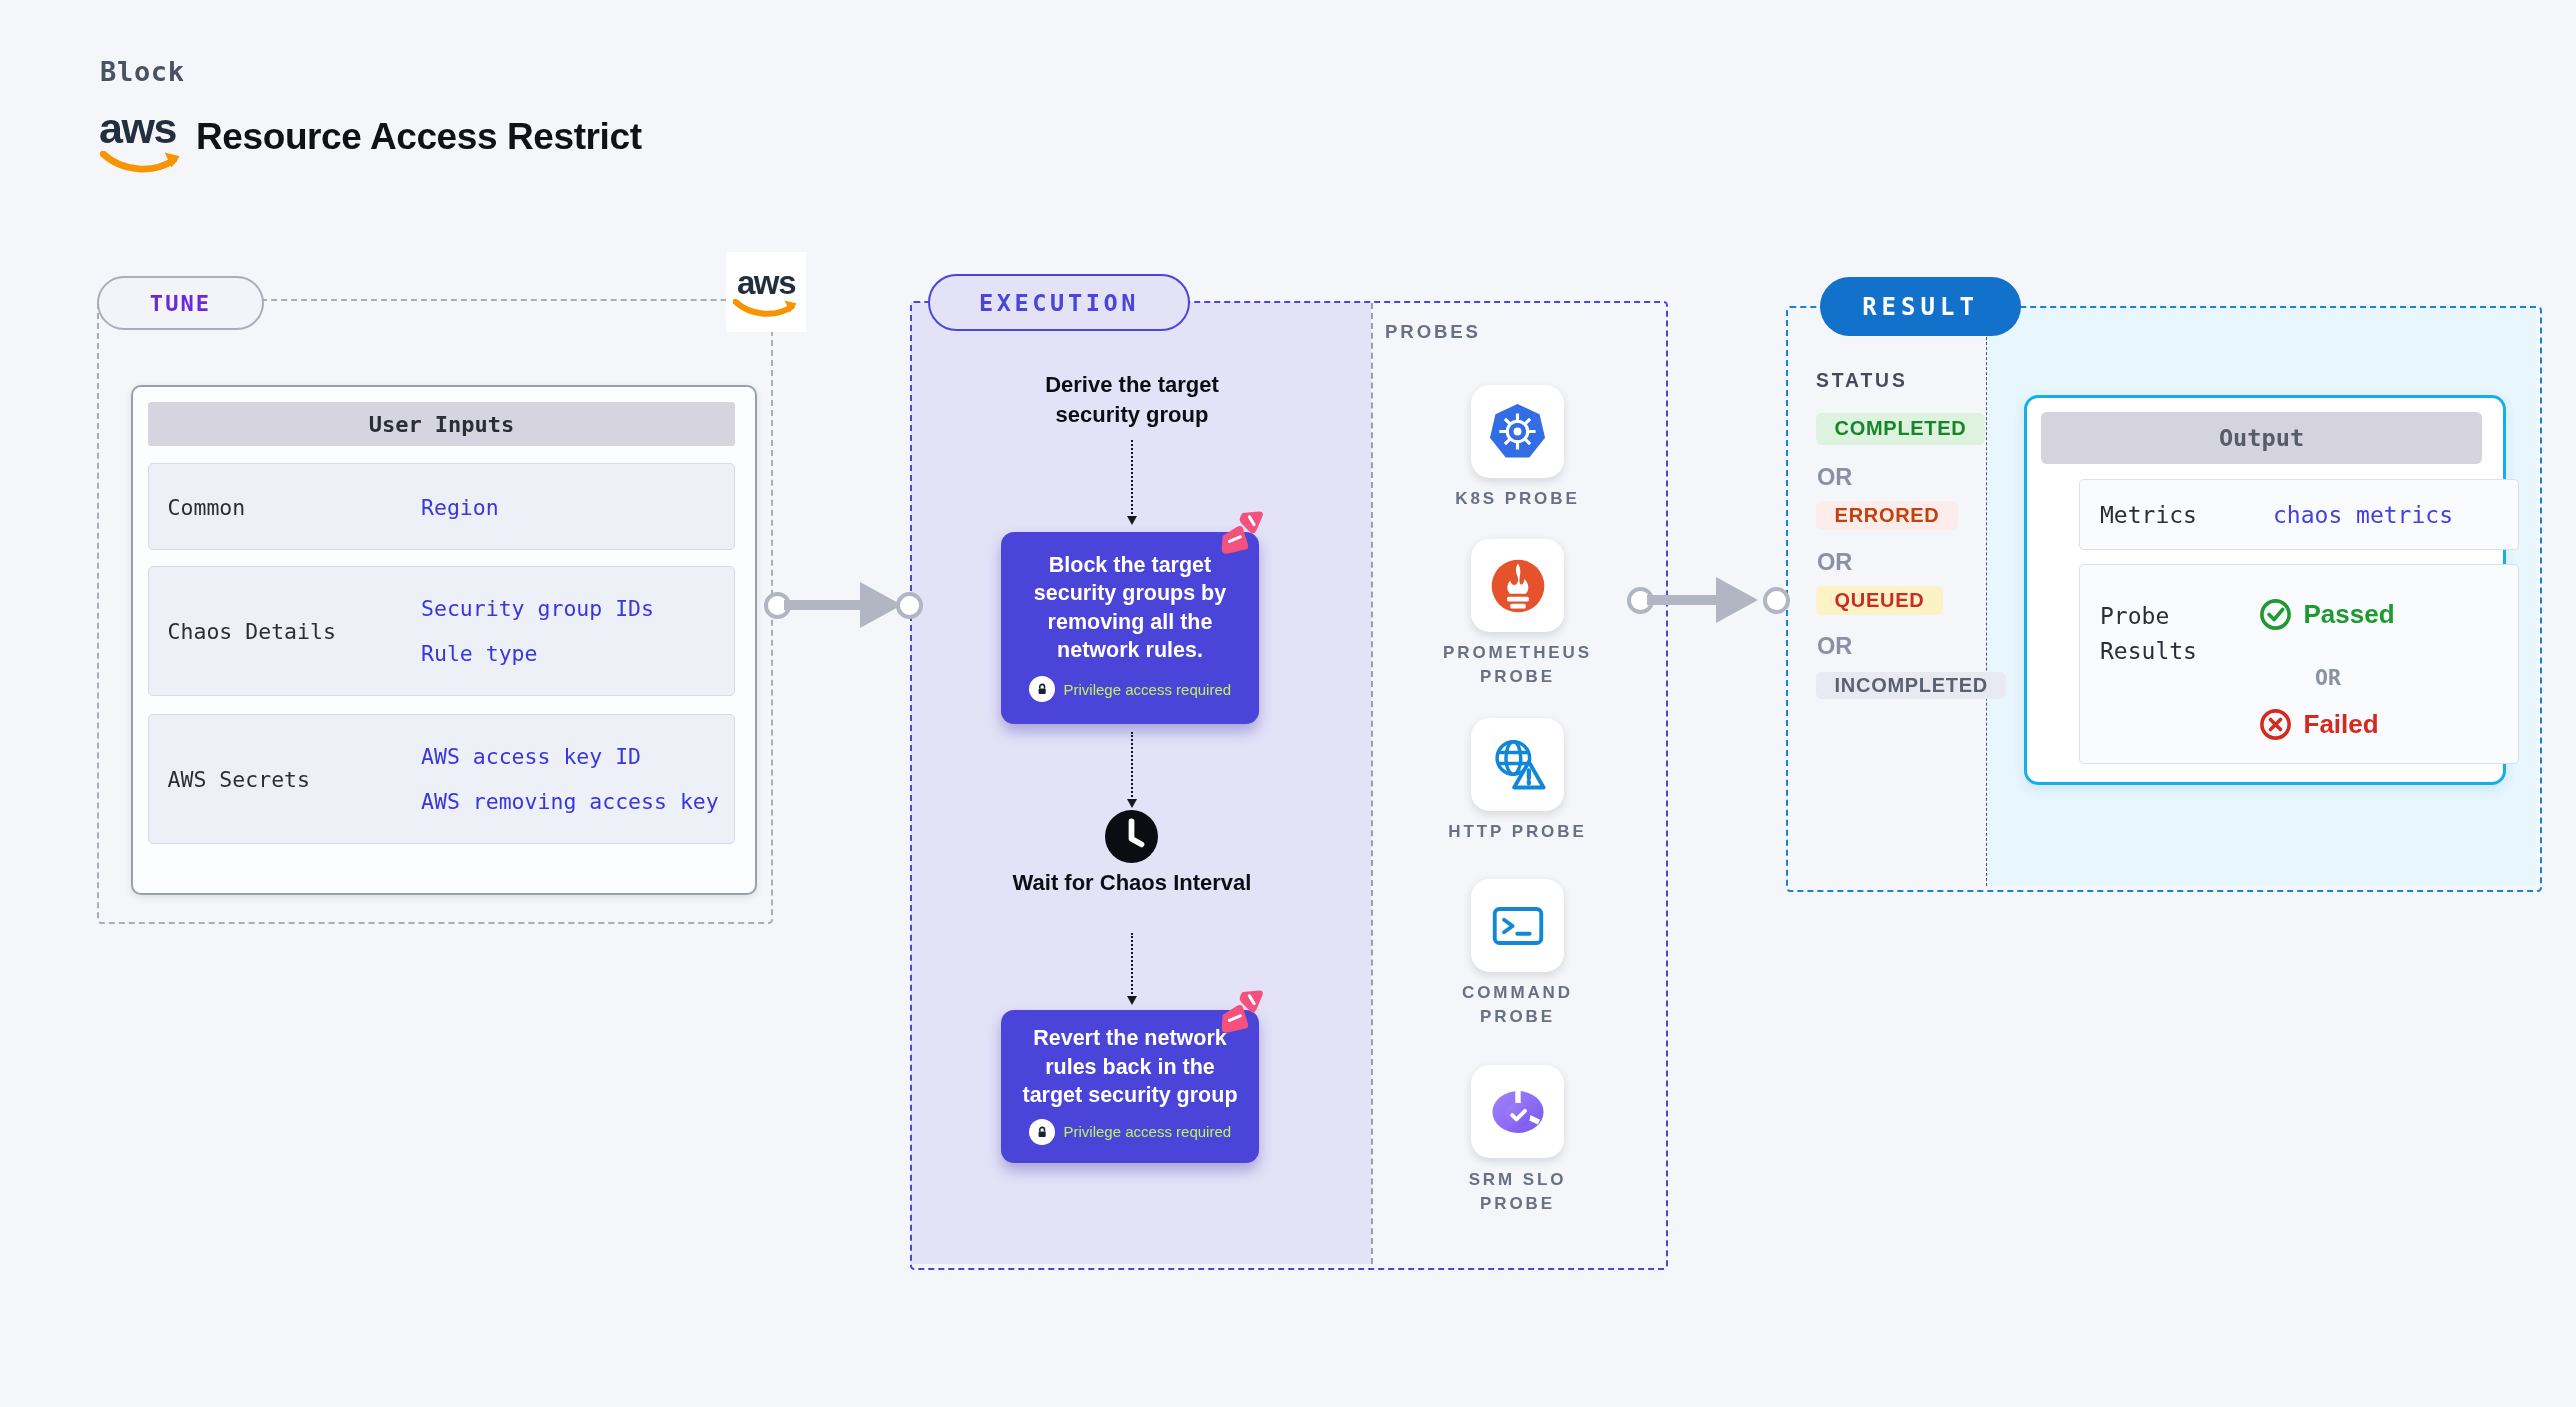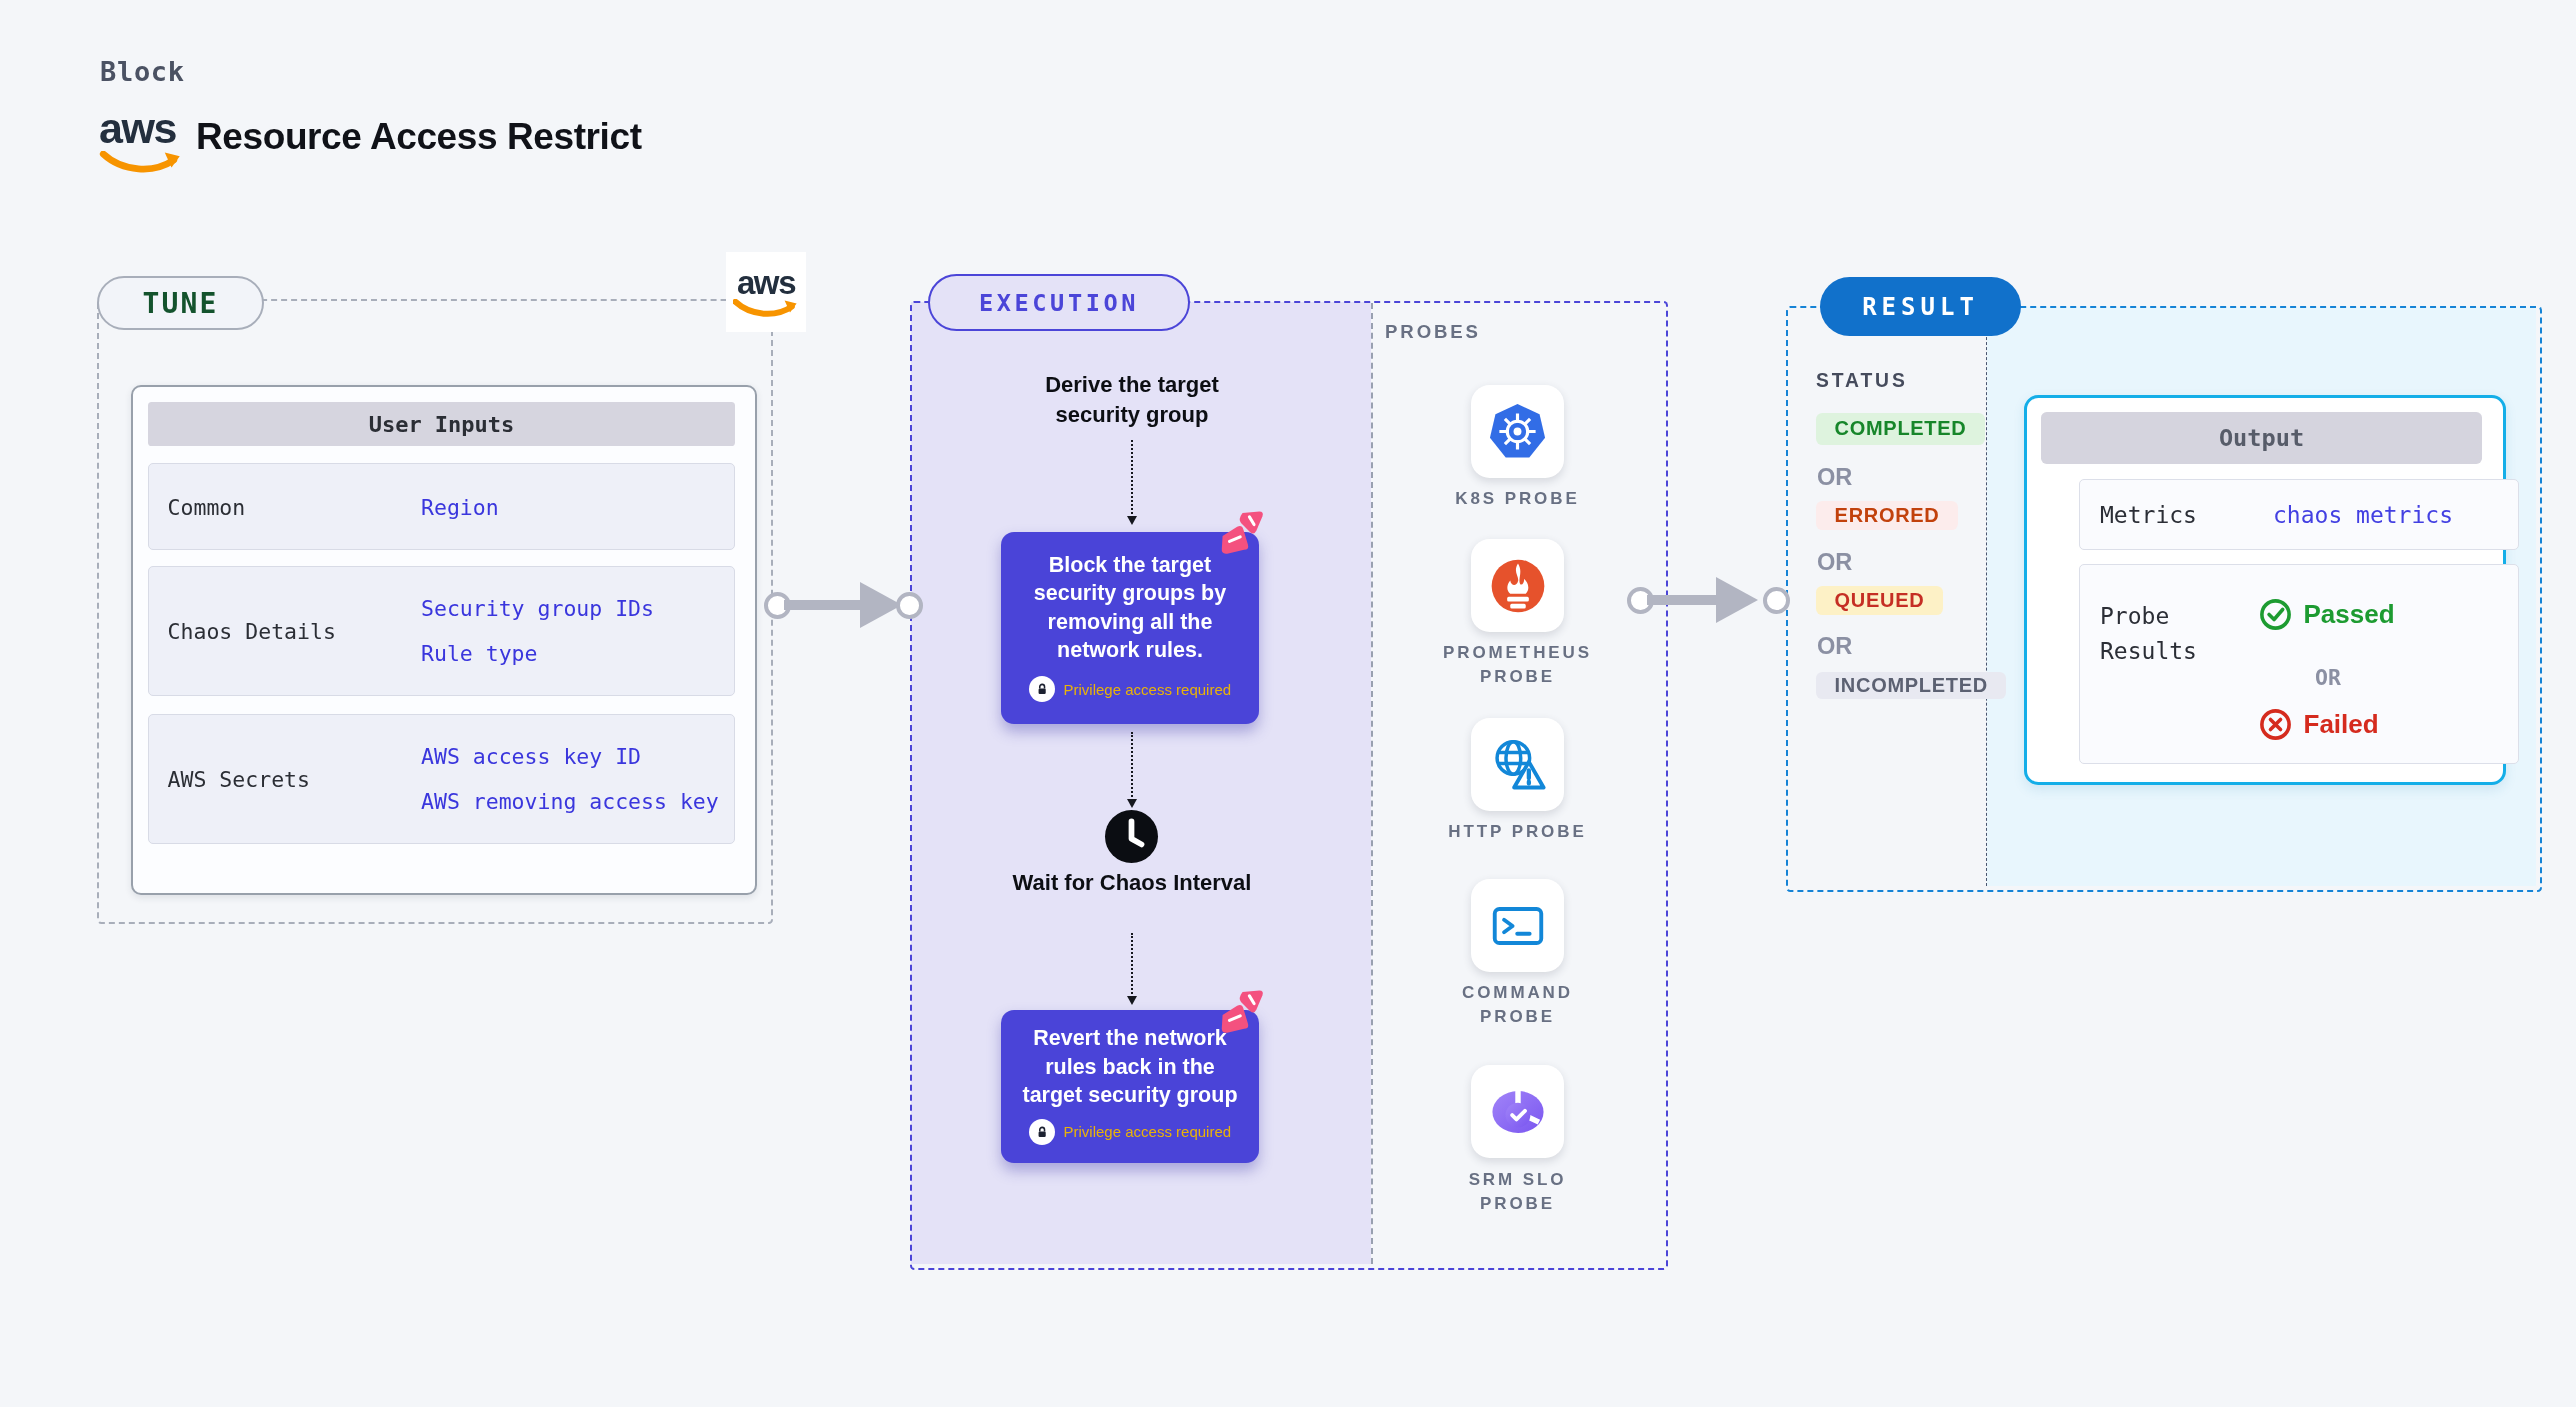--- a/index.html
+++ b/index.html
@@ -20,21 +20,21 @@
   .tune-frame{left:97px;top:299px;width:672px;height:621px;border:2.1px dashed #a8aeba;}
   .exec-fill{left:911px;top:302px;width:460px;height:962px;background:#e4e2f7;}
   .exec-frame{left:910px;top:301px;width:754px;height:965px;border:2.1px dashed #4b45d8;}
   .probes-divider{left:1371px;top:303px;width:0;height:961px;border-left:2.1px dashed #98a0b0;}
   .result-fill{left:1987px;top:307px;width:549px;height:579px;background:#e8f6fd;}
   .result-frame{left:1786px;top:306px;width:752px;height:582px;border:2.1px dashed #1583d6;}
   .result-divider{left:1986px;top:307px;width:0;height:579px;border-left:1.4px dashed #4a5670;}
 
   
   .pill{position:absolute;display:flex;align-items:center;justify-content:center;border-radius:31.5px;font-weight:800;z-index:3;}
-  .tune-pill{left:97px;top:276px;width:163px;height:50px;background:#f2f4f9;border:2.1px solid #a8aeba;color:#14532d;font-size:28px;letter-spacing:2.1px;}
+  .tune-pill{left:97px;top:276px;width:163px;height:50px;background:#f2f4f9;border:2.1px solid #a8aeba;color:#6d28d9;font-size:22px;letter-spacing:2.1px;}
   .exec-pill{left:928px;top:274px;width:258px;height:53px;background:#e4e2f7;border:2.9px solid #4b45d8;color:#4b45d8;font-size:23.6px;letter-spacing:3.6px;}
   .result-pill{left:1820px;top:277px;width:201px;height:59px;background:#1171cb;color:#ffffff;font-size:24px;letter-spacing:5px;}
 
   .aws-corner{left:726px;top:252px;width:80px;height:80px;background:#ffffff;z-index:3;display:flex;flex-direction:column;align-items:center;justify-content:center;}
 
   
   .ui-panel{left:131px;top:385px;width:622px;height:506px;background:#fcfdff;border:2.9px solid #98a0ab;border-radius:10px;box-shadow:0 2.9px 7.2px rgba(40,50,70,.10);z-index:2;}
   .ui-header{left:148px;top:402px;width:587px;height:44px;background:#d6d5df;border-radius:3.6px;display:flex;align-items:center;justify-content:center;font-size:22px;font-weight:700;color:#2b2e35;z-index:3;}
   .ui-row{background:#eef0f8;border:1.4px solid #d8dbe6;border-radius:5px;width:585px;left:148px;z-index:3;}
   .ui-label{position:absolute;left:18.6px;top:50%;transform:translateY(-50%);font-size:21.5px;color:#2b2e35;}
@@ -47,21 +47,21 @@
   .a-head{position:absolute;width:0;height:0;border-left:42px solid #b2b5c2;border-top:23.6px solid transparent;border-bottom:23.6px solid transparent;z-index:4;}
 
   
   .flow-text{position:absolute;width:244px;text-align:center;font-size:22px;line-height:1.38;font-weight:700;color:#0c0e13;z-index:3;}
   .connector{position:absolute;width:0;border-left:2.1px dotted #15171e;z-index:3;}
   .connector::after{content:'';position:absolute;left:-5.7px;bottom:-2.9px;border-top:9.3px solid #15171e;border-left:5px solid transparent;border-right:5px solid transparent;}
   .chaos-box{position:absolute;left:1001px;width:258px;background:#4a44d8;border-radius:13px;box-shadow:0 7.2px 14.3px rgba(60,55,170,.35);color:#fff;text-align:center;z-index:3;}
   .chaos-box .txt{margin:18.6px auto 0;width:226px;font-size:21.5px;line-height:1.33;font-weight:700;}
   .priv-row{display:flex;align-items:center;justify-content:center;gap:8.6px;margin-top:11.5px;}
   .lock-circle{width:26px;height:26px;border-radius:50%;background:#fff;display:flex;align-items:center;justify-content:center;}
-  .priv-text{font-size:15px;color:#eab308;font-weight:500;}
+  .priv-text{font-size:15px;color:#bef264;font-weight:500;}
   .pin{position:absolute;width:46px;height:46px;z-index:4;}
   .clock{position:absolute;left:1105px;top:810px;width:53px;height:53px;border-radius:50%;background:#0b0d12;z-index:3;}
 
   
   .probes-label{left:1385px;top:321px;font-size:18.6px;font-weight:700;letter-spacing:2.9px;color:#687083;z-index:3;}
   .probe-tile{position:absolute;left:1471px;width:93px;height:93px;background:#ffffff;border-radius:18.6px;box-shadow:0 3.6px 8.6px rgba(40,50,70,.14);display:flex;align-items:center;justify-content:center;z-index:3;}
   .probe-name{position:absolute;left:1428px;width:179px;text-align:center;font-size:17px;font-weight:700;letter-spacing:2.9px;line-height:1.42;color:#687083;z-index:3;}
 
   
   .status-label{left:1816px;top:370px;font-size:19.3px;font-weight:800;letter-spacing:2.9px;color:#454b5c;z-index:3;}

